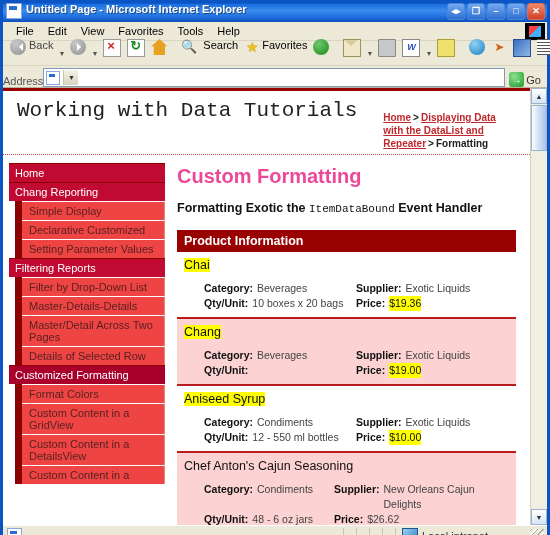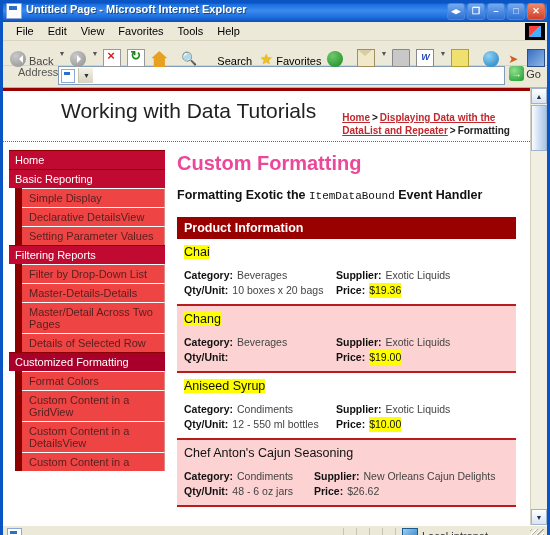--- a/index.html
+++ b/index.html
@@ -55,21 +55,21 @@
     margin-left:auto;width:20px;height:17px;margin-right:2px;
     background:#000;display:flex;align-items:center;justify-content:center;
   }
   #menubar .mlogo span{display:block;width:12px;height:11px;
     background:linear-gradient(135deg,#ff4040 0%,#ff4040 45%,#40b0ff 46%,#40b0ff 100%);}
   
   #toolbar{
     height:24px;background:#ece9d8;display:flex;align-items:center;
     border-bottom:1px solid #d8d4c0;padding-left:4px;gap:0;
   }
-  .tb{display:flex;align-items:flex-end;height:28px;padding:0 3px;font-size:11px;color:#444;}
+  .tb{display:flex;align-items:flex-start;height:28px;padding:0 3px;font-size:11px;color:#444;}
   .tb.on{color:#000;}
   .sep{width:1px;height:18px;background:#c4c0ac;margin:0 4px;}
   .tbarrow{font-size:7px;color:#555;padding:0 2px;}
   .ic{width:16px;height:16px;display:inline-block;position:relative;}
   .ic-back{border-radius:50%;background:radial-gradient(circle at 35% 30%,#c9c9c9,#8f8f8f);}
   .ic-back:after{content:"";position:absolute;left:5px;top:4px;border:4px solid transparent;border-right-color:#fff;}
   .ic-fwd{border-radius:50%;background:radial-gradient(circle at 35% 30%,#c9c9c9,#8f8f8f);}
   .ic-fwd:after{content:"";position:absolute;left:7px;top:4px;border:4px solid transparent;border-left-color:#fff;}
   .ic-stop{background:#fff;border:1px solid #9a9a9a;}
   .ic-stop:after{content:"\00D7";position:absolute;left:3px;top:-2px;color:#d02020;font-weight:bold;font-size:13px;}
@@ -83,22 +83,22 @@
   .ic-mail:after{content:"";position:absolute;left:0;top:0;width:0;height:0;border-left:7px solid transparent;border-right:7px solid transparent;border-top:6px solid #d8cca0;}
   .ic-print{background:#c8c8c8;border:1px solid #888;border-radius:1px;}
   .ic-edit{background:#fff;border:1px solid #8a8a8a;color:#2a4bb7;font-size:9px;font-weight:bold;text-align:center;line-height:14px;font-style:italic;}
   .ic-note{background:#f0e070;border:1px solid #b0a030;}
   .ic-globe{border-radius:50%;background:radial-gradient(circle at 35% 30%,#8fd4f5,#1a7ac0);}
   .ic-bird{color:#d06020;font-size:12px;line-height:16px;text-align:center;}
   .ic-msn{background:linear-gradient(135deg,#3a6fc0,#8fb8e8);border:1px solid #2a4f90;}
   .ic-grid{background:repeating-linear-gradient(0deg,#555 0 1px,#fff 1px 3px),repeating-linear-gradient(90deg,#555 0 1px,transparent 1px 3px);}
   
   #addrbar{
-    height:21px;background:#ece9d8;display:flex;align-items:flex-start;
-    border-bottom:1px solid #b8b4a0;padding:0 2px 0 15px;
+    height:21px;background:#ece9d8;display:flex;align-items:flex-end;
+    border-bottom:1px solid #b8b4a0;padding:0 2px 0 0;
   }
   #addrbar .alabel{color:#555;font-size:11px;}
   #addrbox{
     flex:1 1 auto;height:17px;background:#fff;border:1px solid #7f9db9;
     display:flex;align-items:center;padding:0 2px;gap:3px;overflow:hidden;
   }
   #addrbox .pgicon{
     width:12px;height:12px;background:#fff;border:1px solid #8aa9d8;flex:0 0 auto;position:relative;
   }
   #addrbox .pgicon:after{content:"";position:absolute;left:2px;top:2px;width:6px;height:3px;background:#2a6fd0;}
@@ -130,22 +130,22 @@
   #sbthumb{position:absolute;left:0;top:17px;width:16px;height:46px;box-sizing:border-box;
     background:linear-gradient(to right,#fbfcfe,#cfe0f4,#a8c4e8);border:1px solid #9cb4d0;}
   #sbbottom{position:absolute;left:0;bottom:0;width:16px;}
   
   #siteheader{
     display:flex;align-items:flex-start;
     padding:8px 14px 4px 14px;
     border-bottom:1px dotted #d04040;
   }
   #sitetitle{
-    font-size:21px;color:#222;font-family:Liberation Sans, sans-serif;
-    white-space:nowrap;flex:0 0 auto;margin-left:44px;
+    font-size:21px;color:#222;font-family:Liberation Mono, monospace;
+    white-space:nowrap;flex:0 0 auto;
   }
   #breadcrumb{
     margin-left:26px;margin-top:12px;font-size:10px;font-weight:bold;line-height:13px;
     color:#222;
   }
   #breadcrumb a{color:#c0282d;text-decoration:underline;}
   #breadcrumb .sep{display:inline;width:auto;height:auto;background:none;margin:0 2px;color:#222;}
   
   #cols{display:flex;align-items:flex-start;}
   
@@ -171,21 +171,21 @@
   #h2{font-size:12.5px;font-weight:bold;color:#111;margin:0 0 12px 0;line-height:17px;}
   #h2 code{font-family:"Liberation Mono",monospace;font-size:11px;font-weight:normal;letter-spacing:0;}
   #dlheader{
     background:#990000;color:#fff;font-size:12.5px;font-weight:bold;
     padding:4px 7px;
   }
   .prow{padding:4px 7px 6px 7px;border-bottom:2px solid #b91c1c;}
   .prow.alt{background:#fcd2d2;}
   .pname{font-size:12.5px;color:#111;margin:2px 0 9px 0;display:inline-block;}
   .pname.hl{background:#ffff00;}
-  .pfields{font-size:10.5px;line-height:15px;color:#333;}
+  .pfields{font-size:10.5px;line-height:15px;color:#333;margin-left:20px;}
   .frow{display:flex;}
   .fcell{display:flex;}
   .fcell.c1{width:152px;flex:0 0 auto;}
   .flab{font-weight:bold;color:#111;margin-right:4px;white-space:nowrap;}
   .fval{color:#444;}
   .fval.hl{background:#ffff00;color:#111;}
   
   #statusbar{
     height:19px;background:#ece9d8;display:flex;align-items:center;
     border-top:1px solid #fff;font-size:11px;color:#333;
@@ -243,21 +243,21 @@
     </div>
     <div class="tb">
       <span class="ic ic-refresh"></span>
     </div>
     <div class="tb">
       <span class="ic ic-home"></span>
     </div>
     <div class="sep"></div>
     <div class="tb on">
       <span class="ic ic-search">🔍</span>
-      <span style="margin-left:20px">Search</span>
+      <span style="margin-left:6px">Search</span>
     </div>
     <div class="tb on">
       <span class="ic ic-star">★</span>
       <span style="margin-left:2px">Favorites</span>
     </div>
     <div class="tb">
       <span class="ic ic-media"></span>
     </div>
     <div class="sep"></div>
     <div class="tb">
@@ -308,23 +308,23 @@
         <div id="sitetitle">Working with Data Tutorials</div>
         <div id="breadcrumb">
           <a href="#">Home</a><span class="sep">&gt;</span><a href="#">Displaying Data with the DataList and Repeater</a><span class="sep">&gt;</span><span>Formatting</span>
         </div>
       </div>
 
       <div id="cols">
 
         <div id="sidebar">
           <div class="navsec">Home</div>
-          <div class="navsec">Basic Reporting</div>
+          <div class="navsec">Chang Reporting</div>
           <div class="navitem">Simple Display</div>
-          <div class="navitem">Declarative DetailsView</div>
+          <div class="navitem">Declarative Customized</div>
           <div class="navitem">Setting Parameter Values</div>
           <div class="navsec">Filtering Reports</div>
           <div class="navitem">Filter by Drop-Down List</div>
           <div class="navitem">Master-Details-Details</div>
           <div class="navitem">Master/Detail Across Two Pages</div>
           <div class="navitem">Details of Selected Row</div>
           <div class="navsec active">Customized Formatting</div>
           <div class="navitem">Format Colors</div>
           <div class="navitem">Custom Content in a GridView</div>
           <div class="navitem">Custom Content in a DetailsView</div>

